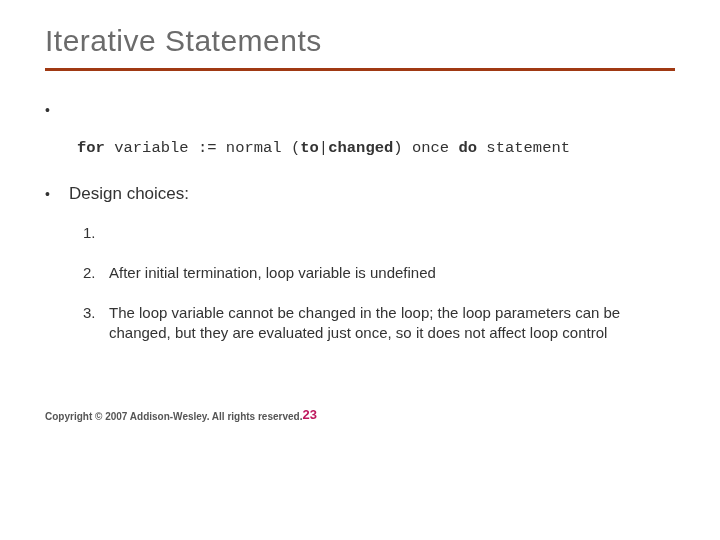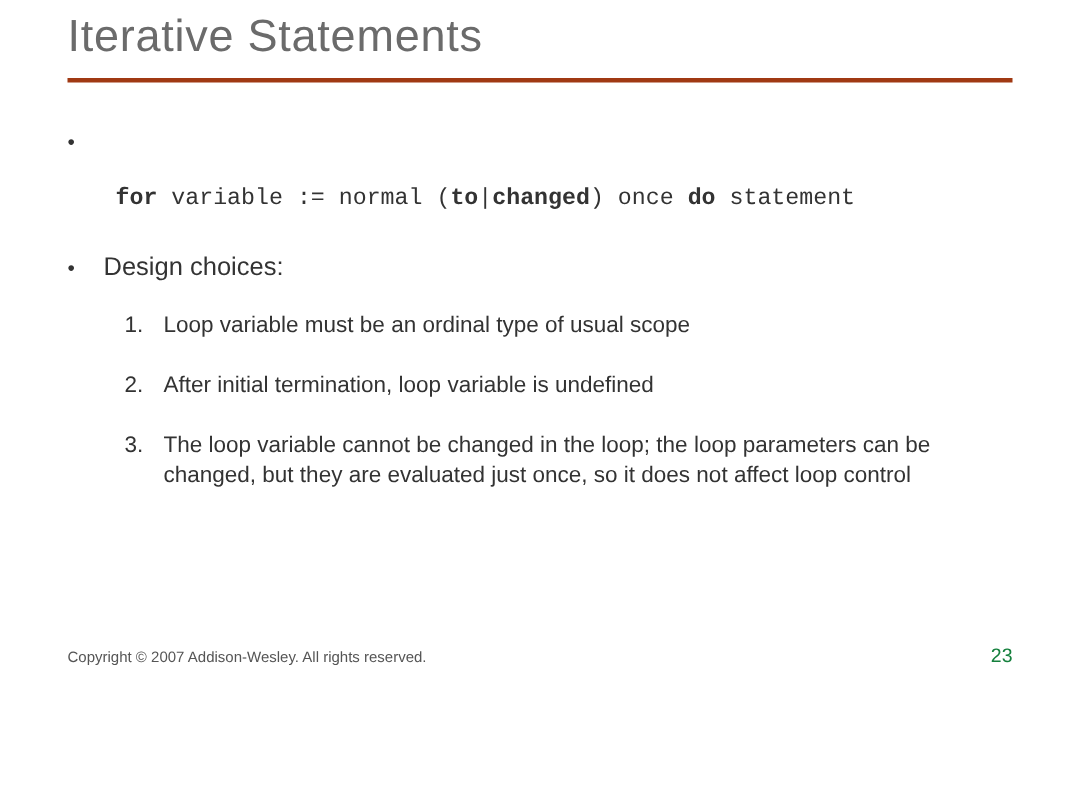--- a/index.html
+++ b/index.html
@@ -9,21 +9,21 @@
     height: 540px;
     background: #ffffff;
     font-family: Verdana, Geneva, sans-serif;
     color: #333;
     overflow: hidden;
   }
   .slide {
     box-sizing: border-box;
     width: 720px;
     height: 452px;
-    padding: 8px 45px 0 45px;
+    padding: 24px 45px 0 45px;
     position: relative;
   }
   .title {
     font-size: 30px;
     color: #6b6b6b;
     letter-spacing: 0.5px;
     margin-bottom: 10px;
     font-weight: 400;
   }
   .rule {
@@ -73,30 +73,30 @@
   }
   .num-text {
     font-size: 15px;
     line-height: 20px;
     max-width: 540px;
   }
   .ital { }
   .mono { font-family: "Courier New", Courier, monospace; }
   .footer {
     position: absolute;
-    bottom: 8px;
+    bottom: 30px;
     left: 45px;
     right: 45px;
     display: flex;
-    justify-content: space-between;
     align-items: flex-end;
     font-size: 10px;
     color: #555;
+    font-weight: bold;
   }
-  .pagenum { font-size: 13px; color: #15803d; }
+  .pagenum { font-size: 13px; color: #be185d; }
 </style>
 </head>
 <body>
 
 <div class="slide">
 
   <div class="title">Iterative Statements</div>
   <hr class="rule">
 
   <div class="bullet-row">
@@ -108,21 +108,20 @@
   </div>
 
   <div class="bullet-row">
     <div class="bullet-dot">•</div>
     <div class="bullet-text">Design choices:</div>
   </div>
 
   <div class="num-list">
     <div class="num-item">
       <div class="num-label">1.</div>
-      <div class="num-text">Loop variable must be an ordinal type of usual scope</div>
     </div>
     <div class="num-item">
       <div class="num-label">2.</div>
       <div class="num-text">
         <span>After initial termination, loop variable is </span><span class="ital">undefined</span>
       </div>
     </div>
     <div class="num-item">
       <div class="num-label">3.</div>
       <div class="num-text">The loop variable cannot be changed in the loop; the loop parameters can be changed, but they are evaluated just once, so it does not affect loop control</div>

